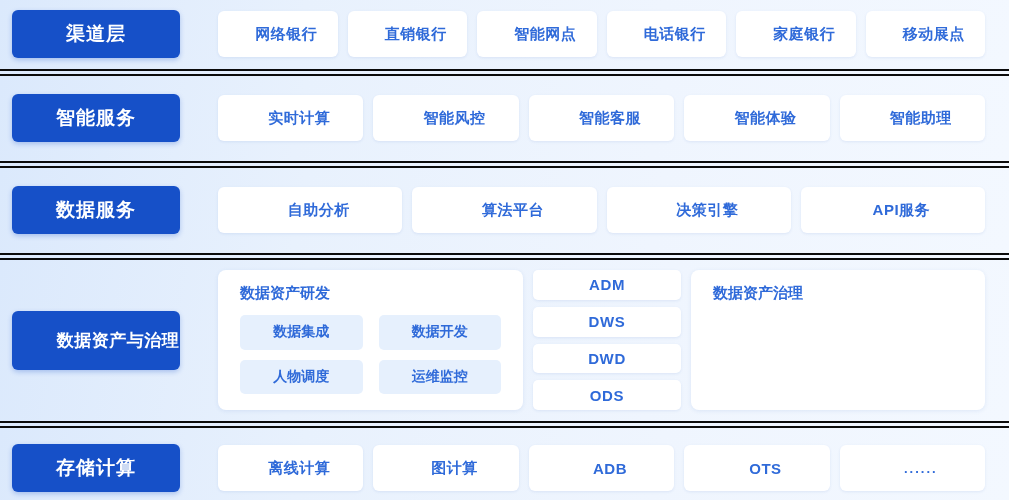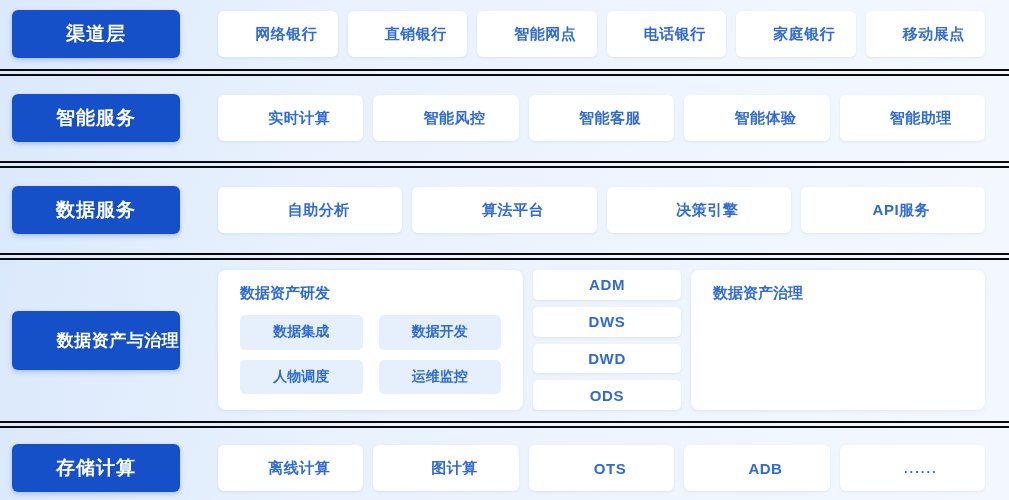--- a/index.html
+++ b/index.html
@@ -249,19 +249,19 @@
     </div>
   </div>
 
   <div class="divider"></div>
 
   <div class="layer-row row-h5">
     <div class="layer-label">存储计算</div>
     <div class="chips">
       <div class="chip">离线计算</div>
       <div class="chip">图计算</div>
+      <div class="chip">ADB</div>
       <div class="chip">OTS</div>
-      <div class="chip">ADB</div>
       <div class="chip ellipsis">......</div>
     </div>
   </div>
 
 </div>
 
 </body></html>

